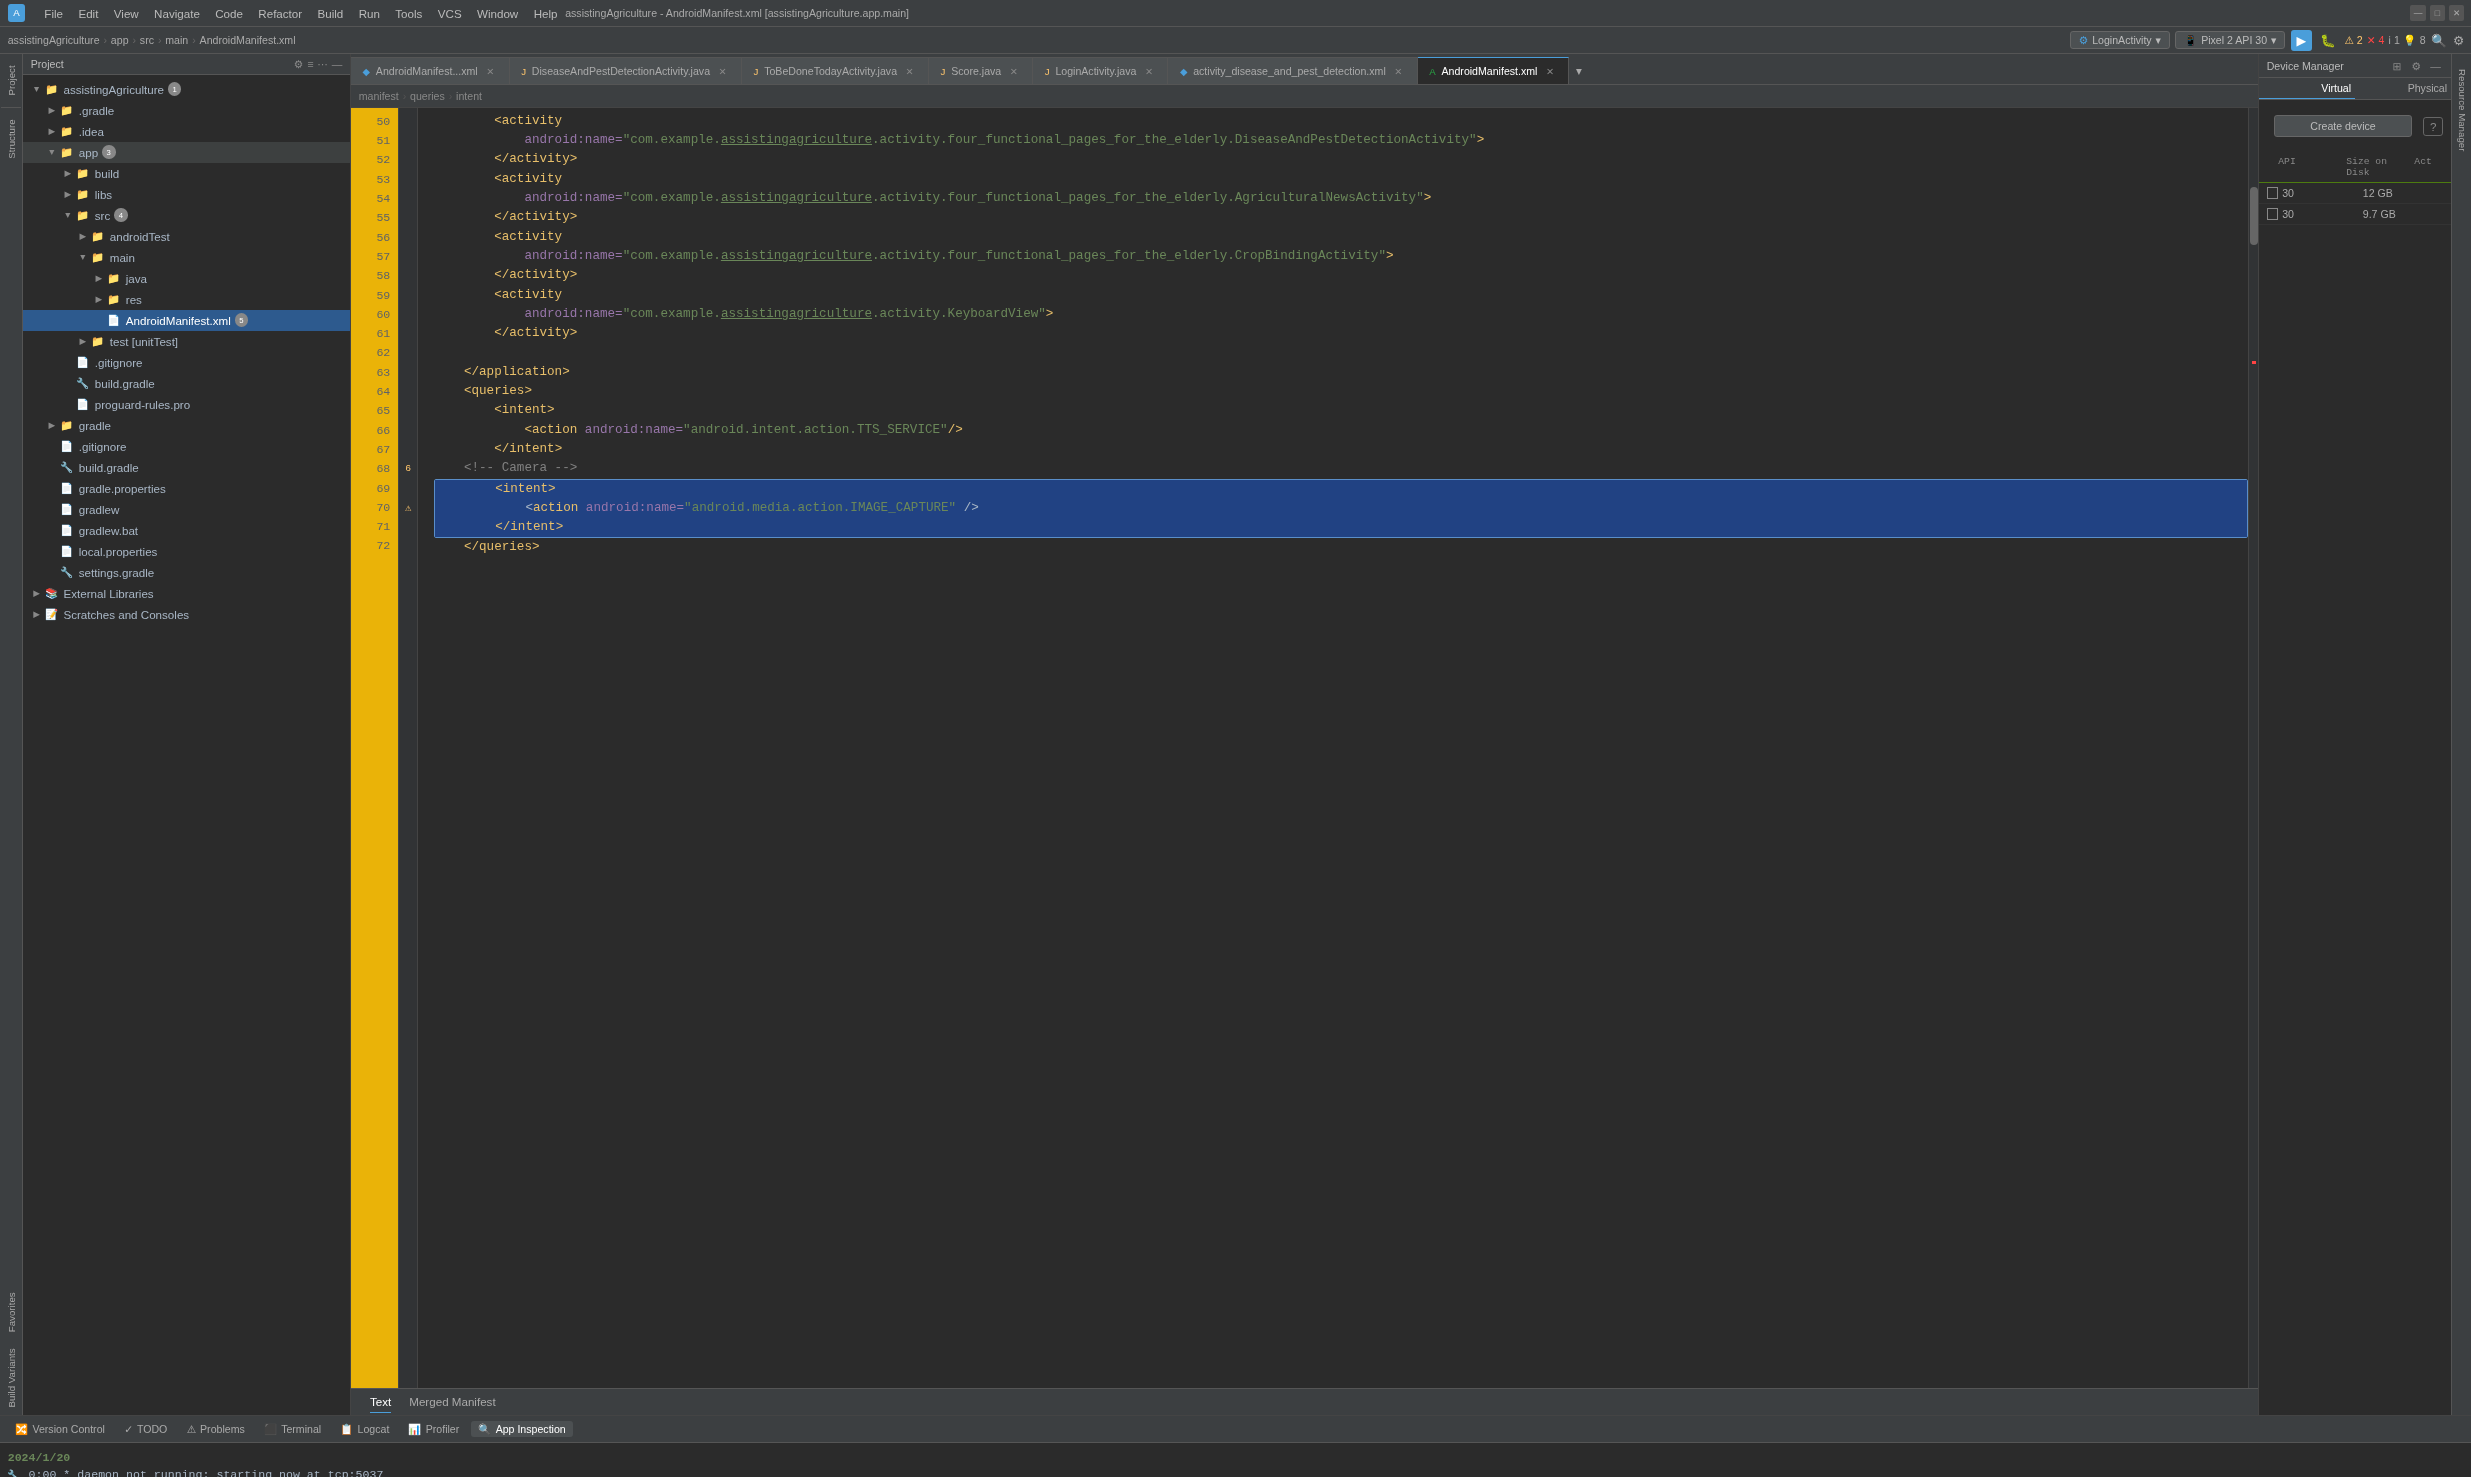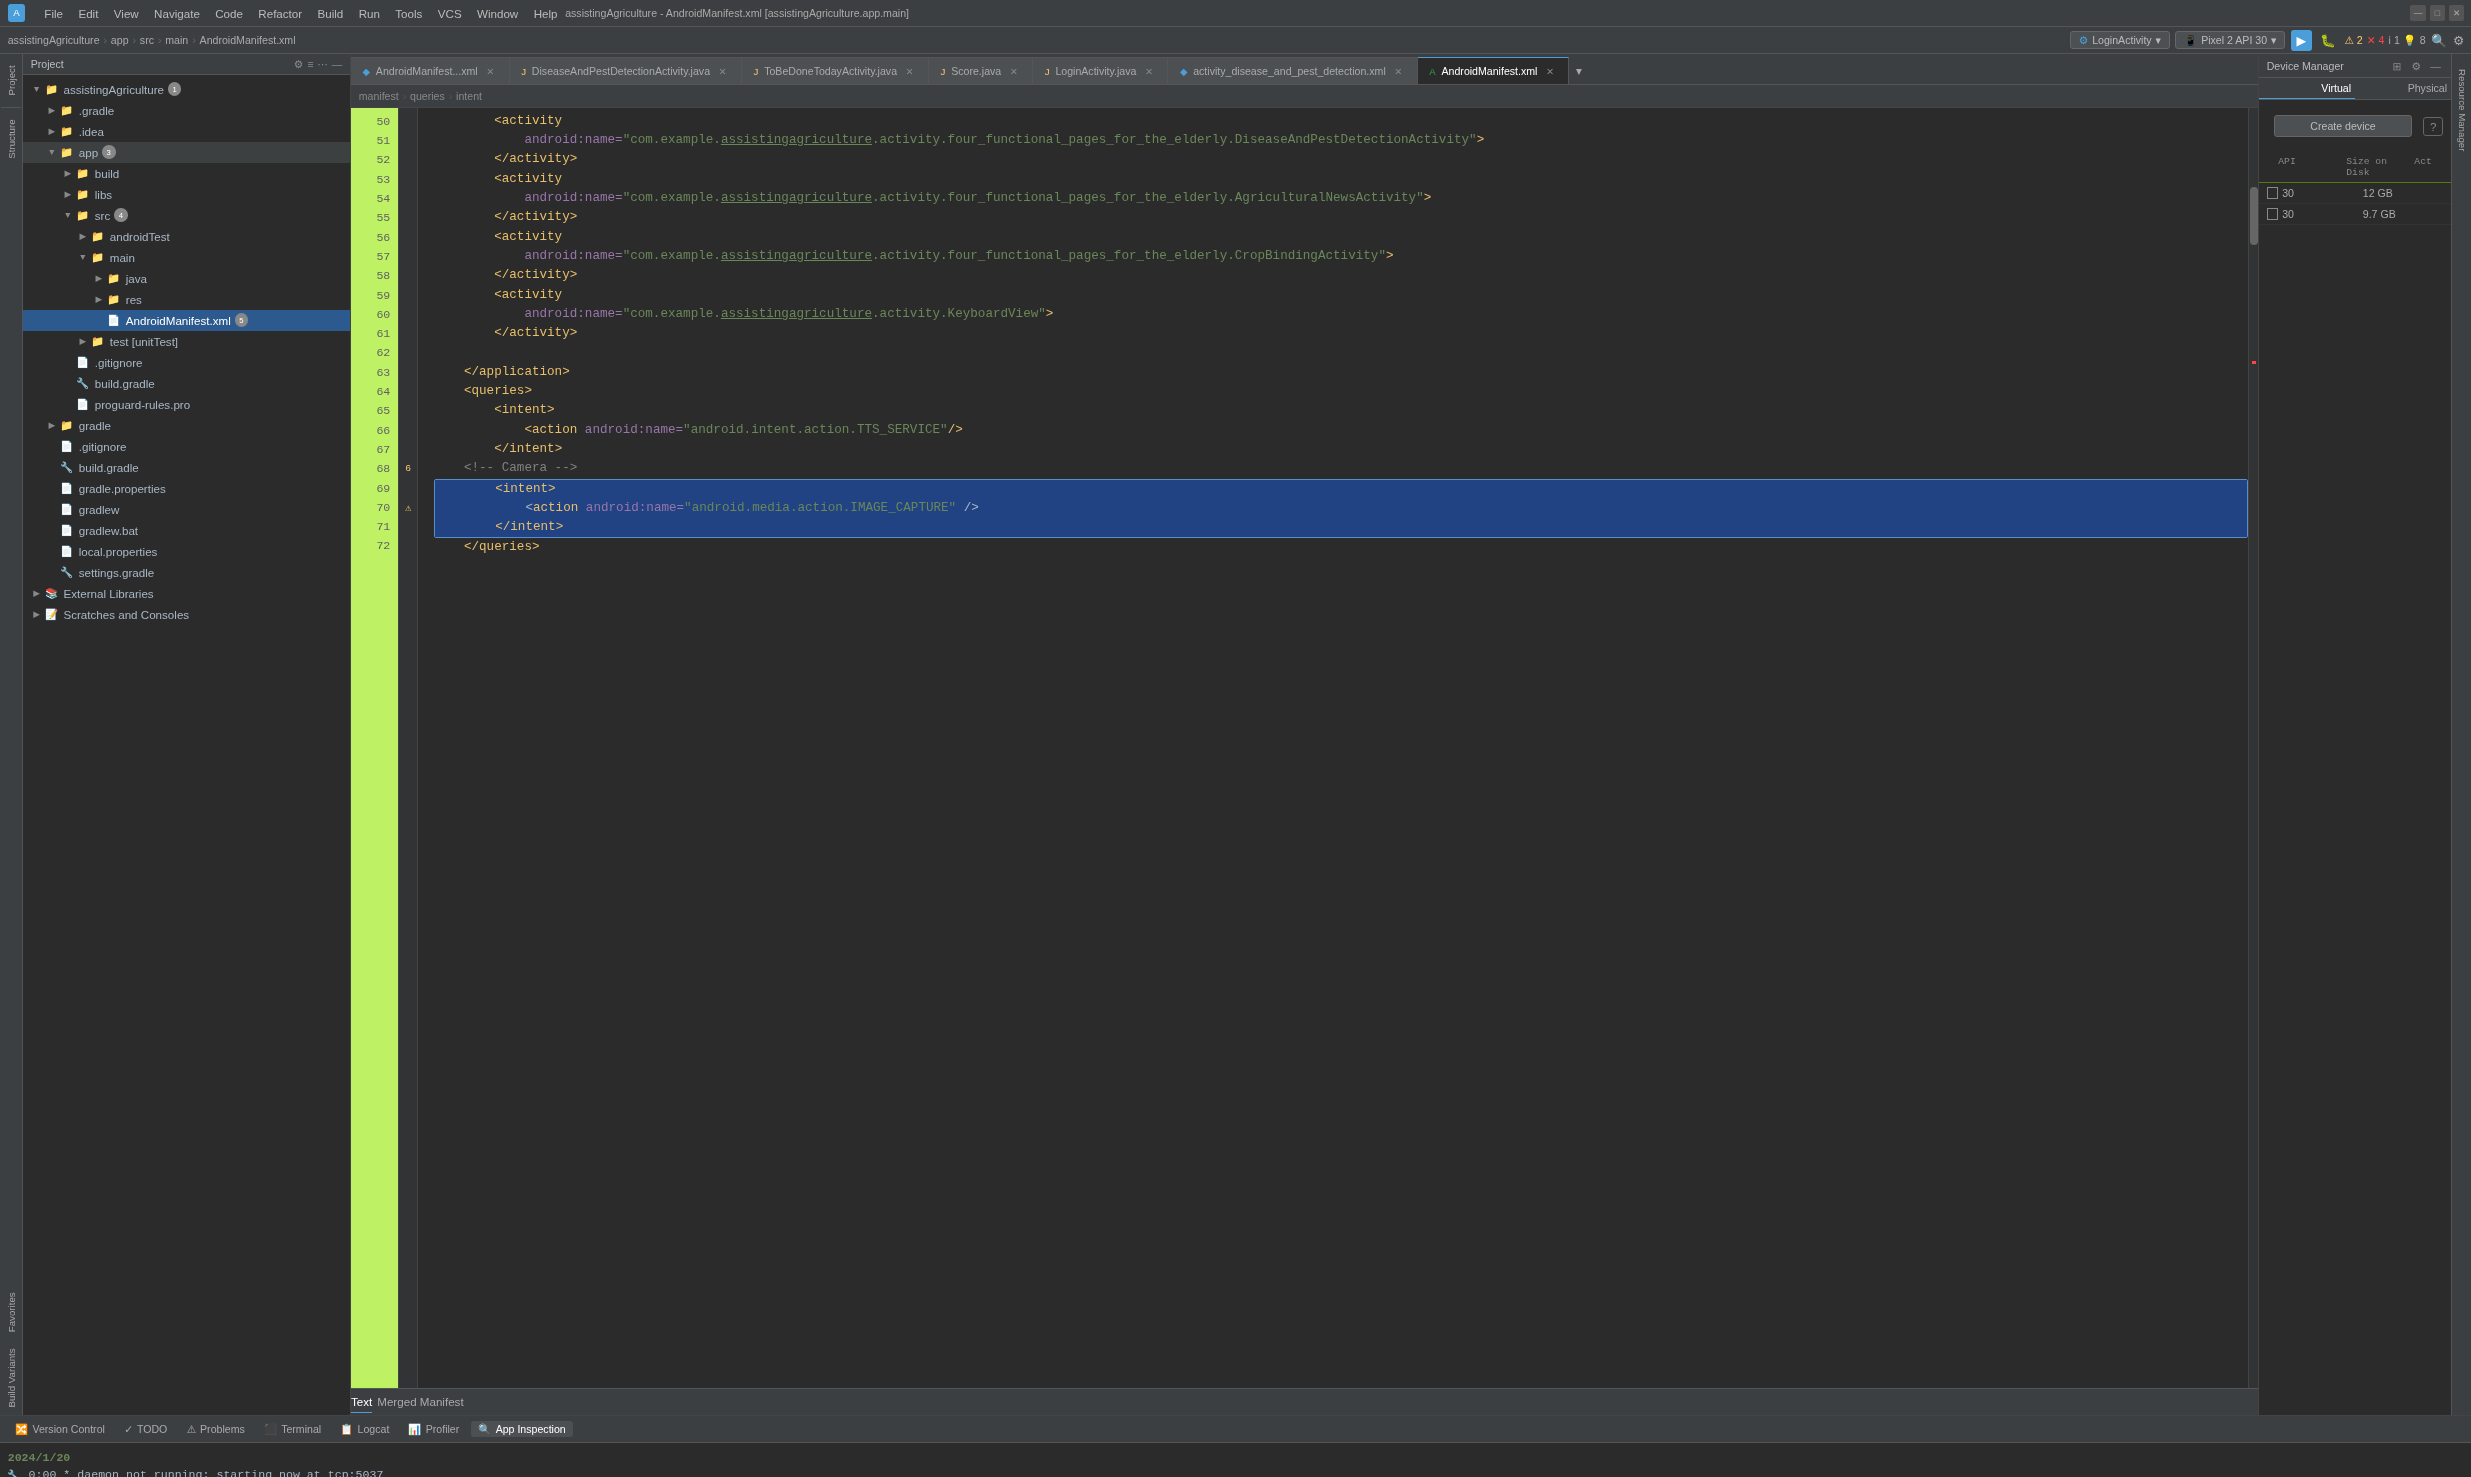--- a/index.html
+++ b/index.html
@@ -180,21 +180,21 @@
     #editor-content {
       flex: 1;
       display: flex;
       background: #2b2b2b;
       overflow: hidden;
       font-family: 'Courier New', monospace;
       font-size: 12.6px;
     }
     #line-numbers {
       width: 48px;
-      background: #bef264;
+      background: #eab308;
       color: #606366;
       text-align: right;
       padding: 0 7.7px;
       line-height: 19.3px;
       border-right: 1px solid #444;
       overflow: hidden;
       flex-shrink: 0;
       padding-top: 3.9px;
     }
     .line-num { height: 19.3px; font-size: 11.6px; }
@@ -231,22 +231,22 @@
     }
     .path-sep { color: #555; }
 
     
     #bottom-tabs {
       height: 27px;
       background: #3c3f41;
       display: flex;
       align-items: center;
       border-top: 1px solid #555;
-      padding: 0 0;
-      gap: 5px;
+      padding: 0 19px;
+      gap: 18px;
     }
     .bottom-tab {
       font-size: 11.6px;
       color: #aaa;
       cursor: pointer;
       padding: 3.9px 0;
       border-bottom: 1.9px solid transparent;
     }
     .bottom-tab.active {
       color: #fff;

